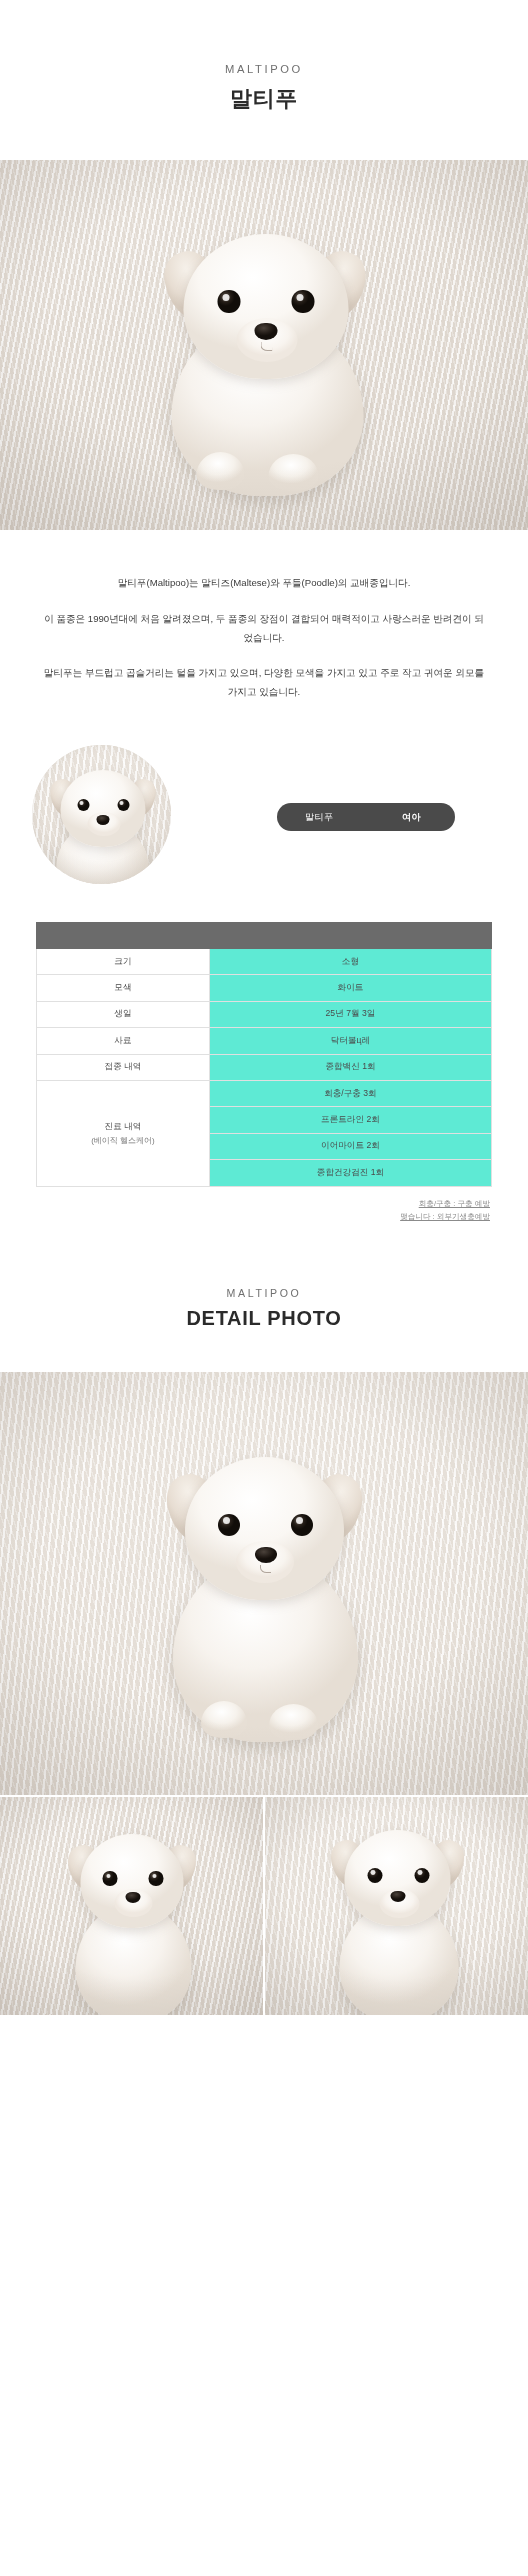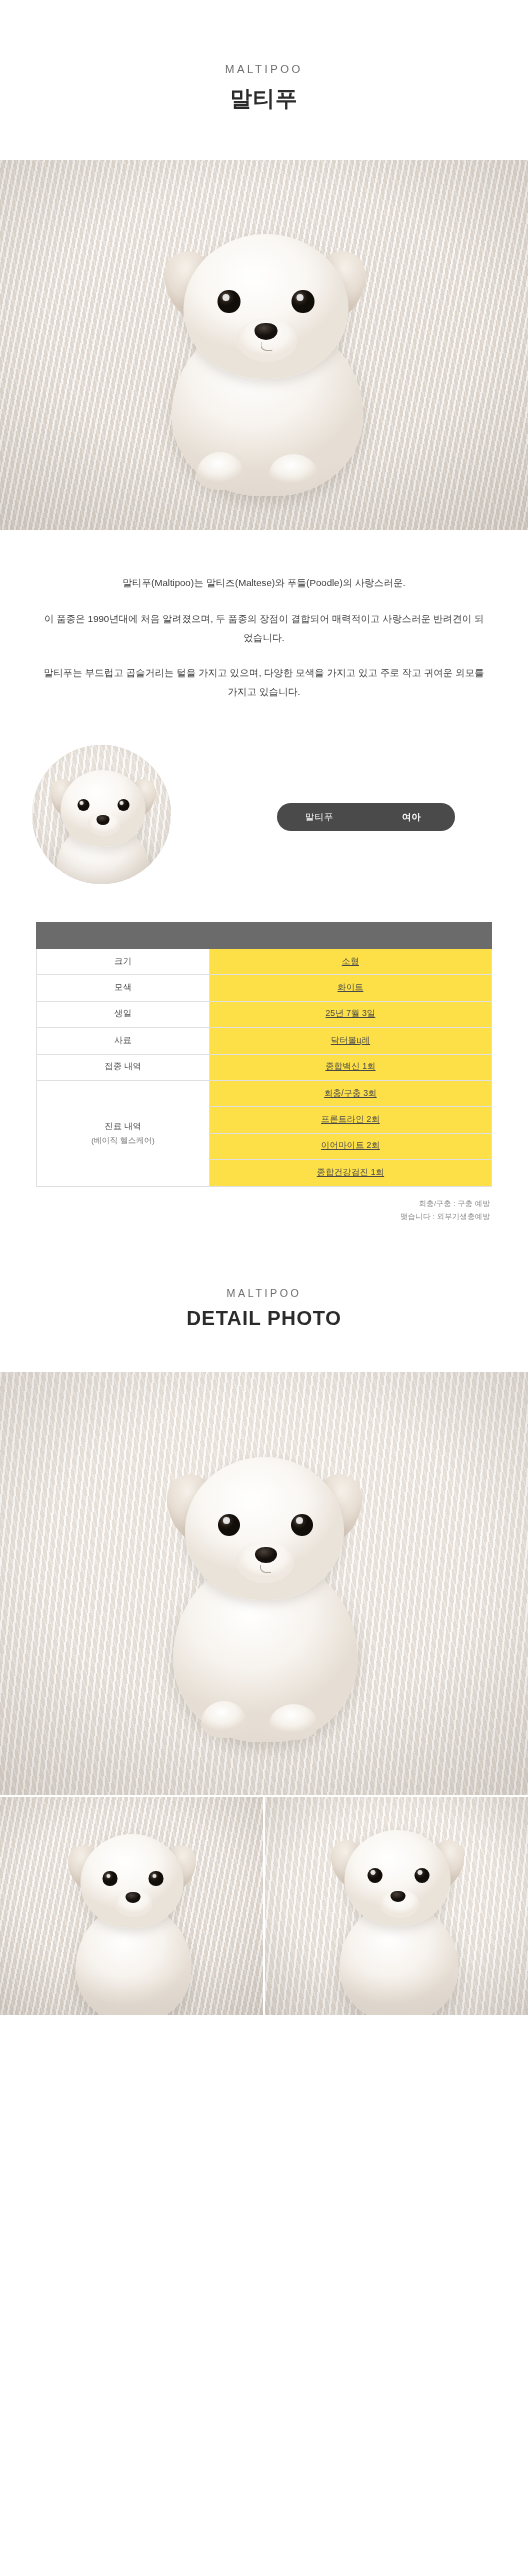--- a/index.html
+++ b/index.html
@@ -215,40 +215,40 @@
     background: #6b6b6b;
     border: 0.7px solid #6b6b6b;
     height: 26.4px;
   }
   table.spec td.label {
     width: 38%;
     background: #ffffff;
     color: #4a4a4a;
   }
   table.spec td.value {
-    background: #fde047;
+    background: #5eead4;
     color: #4a4a4a;
-    text-decoration: underline;
   }
   td.label .sub {
     display: block;
     font-size: 8px;
     color: #7a7a7a;
     margin-top: 2px;
   }
 
   
   .notes {
     padding: 10.6px 38px 0 0;
     text-align: right;
   }
   .notes div {
     font-size: 7.6px;
     line-height: 1.75;
     color: #8b8b8b;
+    text-decoration: underline;
   }
 
   
   .detail-head {
     text-align: center;
     padding: 63px 0 42px 0;
   }
   .detail-eyebrow {
     font-size: 10.6px;
     letter-spacing: 2.6px;
@@ -306,21 +306,21 @@
       <div class="pup-muzzle" style="left:111px; top:99px; width:61px; height:44px;"></div>
       <div class="pup-eye" style="left:92px; top:71px; width:22.5px; height:22.5px;"></div>
       <div class="pup-eye" style="left:166px; top:71px; width:22.5px; height:22.5px;"></div>
       <div class="pup-nose" style="left:129px; top:104px; width:22.5px; height:16.5px;"></div>
       <div class="pup-mouth" style="left:135px; top:123px; width:12px; height:9.2px;"></div>
     </div>
     <div class="vignette"></div>
   </div>
 
   <div class="desc">
-    <p>말티푸(Maltipoo)는 말티즈(Maltese)와 푸들(Poodle)의 사랑스러운.</p>
+    <p>말티푸(Maltipoo)는 말티즈(Maltese)와 푸들(Poodle)의 교배종입니다.</p>
     <p>이 품종은 1990년대에 처음 알려졌으며, 두 품종의 장점이 결합되어 매력적이고 사랑스러운 반려견이 되었습니다.</p>
     <p>말티푸는 부드럽고 곱슬거리는 털을 가지고 있으며, 다양한 모색을 가지고 있고 주로 작고 귀여운 외모를 가지고 있습니다.</p>
   </div>
 
   <div class="profile">
     <div class="profile-circle">
       <div class="fur soft"></div>
       <div class="puppy" style="left:50%; top:17px; width:125px; height:125px;">
         <div class="pup-body" style="left:17px; top:61px; width:92px; height:79px;"></div>
         <div class="pup-ear left" style="left:12px; top:17px; width:26.4px; height:38px;"></div>

